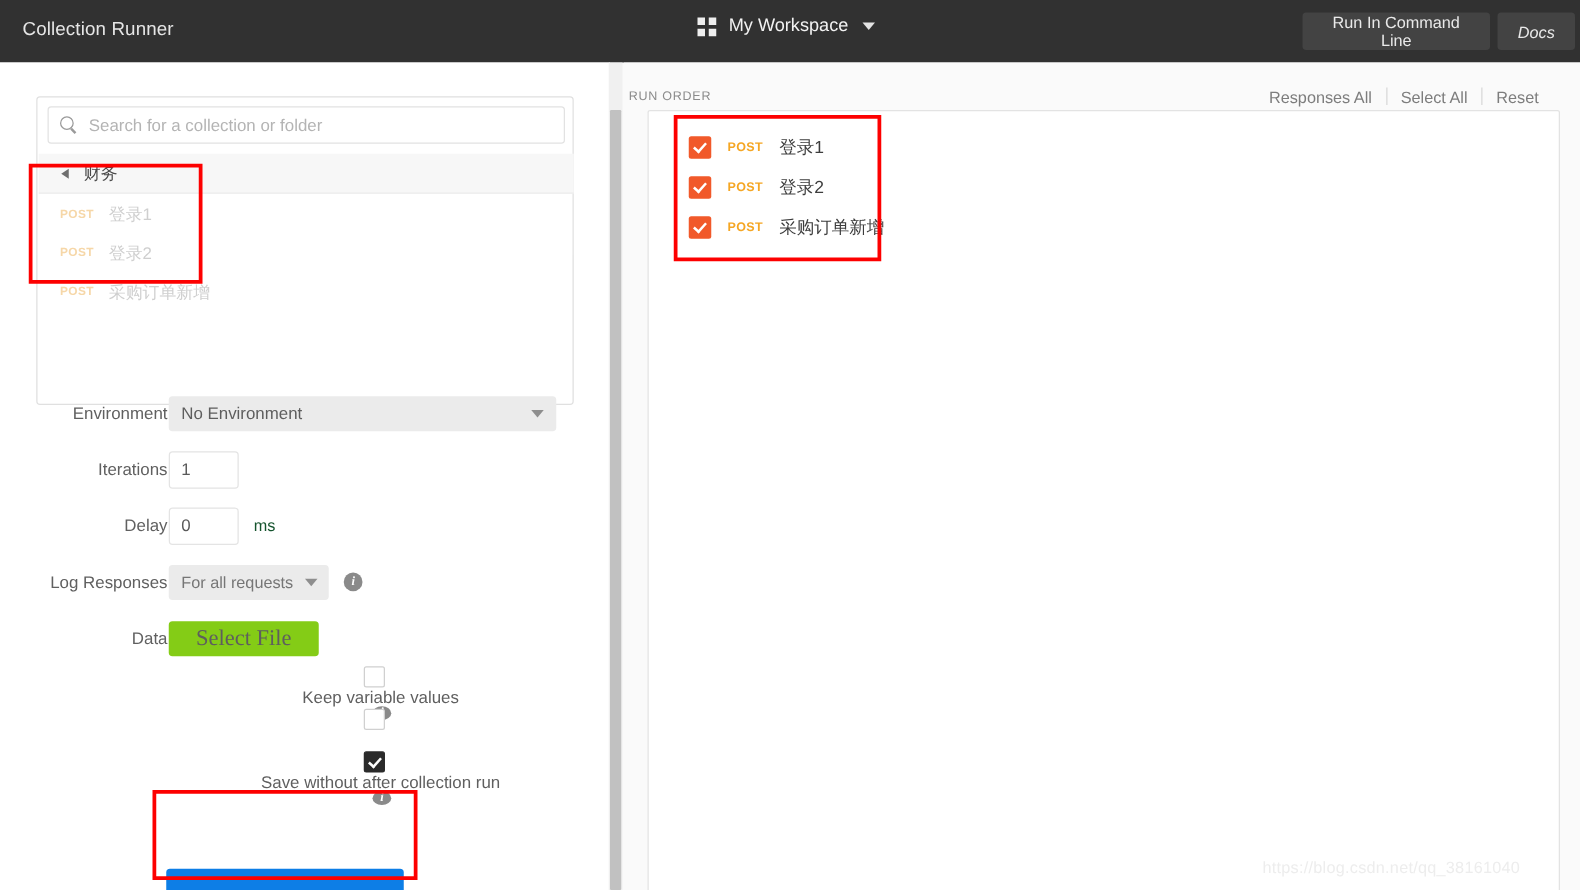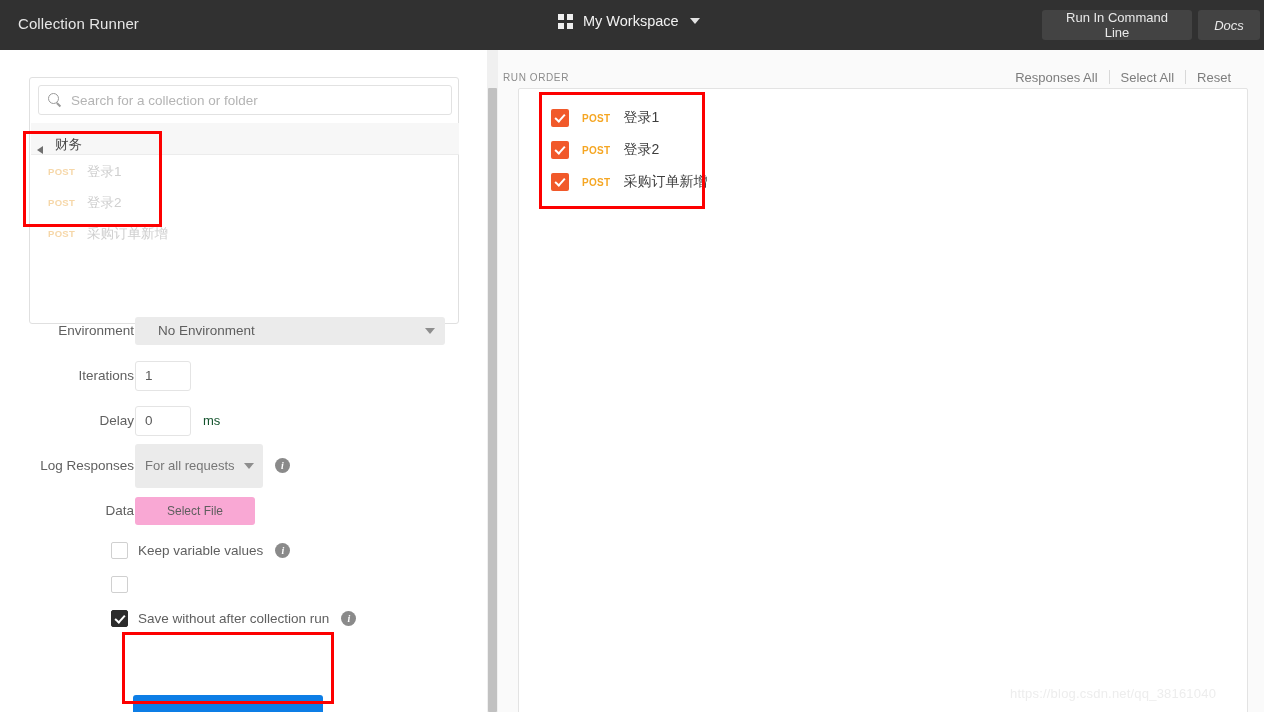--- a/index.html
+++ b/index.html
@@ -74,21 +74,21 @@
   }
   .search-input {
     border: none; outline: none; flex: 1; margin-left: 9px;
     font-family: "Liberation Sans", sans-serif; font-size: 13.5px; color: #555;
     background: transparent;
   }
   .search-input::placeholder { color: #b4b4b4; }
   .folder-row {
     position: absolute; left: 1px; top: 45px; width: 428px; height: 32px;
     background: #f7f7f7; border-bottom: 1px solid #ececec;
-    display: flex; align-items: flex-end; padding-left: 6px; gap: 12px;
+    display: flex; align-items: center; padding-left: 18px; gap: 12px;
     cursor: pointer;
   }
   .tri-left {
     width: 0; height: 0;
     border-top: 4.5px solid transparent; border-bottom: 4.5px solid transparent;
     border-right: 6px solid #6f6f6f;
   }
   .folder-name { font-size: 13.5px; color: #4a4a4a; }
   .req-list { position: absolute; left: 0; top: 78px; width: 428px; }
   .req-row {
@@ -103,54 +103,54 @@
 
   
   .form { position: absolute; left: 0; top: 258px; width: 488px; }
   .row { display: flex; align-items: center; height: 45px; }
   .row-label {
     width: 135px; text-align: right; padding-right: 1px;
     font-size: 13.5px; color: #606060;
   }
   .select-env {
     width: 310px; height: 28px; background: #ebebeb; border: none; border-radius: 3px;
-    display: flex; align-items: center; padding: 0 23px; cursor: pointer;
+    display: flex; align-items: center; padding: 0 10px; cursor: pointer;
     position: relative;
   }
   .select-env span { font-size: 13.5px; color: #5e5e5e; }
   .caret-down {
     position: absolute; right: 10px;
     width: 0; height: 0;
     border-left: 5px solid transparent; border-right: 5px solid transparent;
     border-top: 6px solid #8e8e8e;
   }
   .num-input {
     width: 56px; height: 30px; border: 1px solid #e4e4e4; border-radius: 3px;
     background: #fff; padding: 0 9px; font-size: 13.5px; color: #5a5a5a;
     font-family: "Liberation Sans", sans-serif; outline: none;
   }
   .unit { margin-left: 12px; font-size: 13px; color: #14532d; }
   .select-log {
-    width: 128px; height: 44px; background: #ebebeb; border: none; border-radius: 3px;
+    width: 128px; height: 28px; background: #ebebeb; border: none; border-radius: 3px;
     display: flex; align-items: center; padding: 0 10px; cursor: pointer; position: relative;
   }
   .select-log span { font-size: 13px; color: #767676; }
   .select-log .caret-down { border-top-color: #8e8e8e; right: 9px; }
   .info-icon {
     width: 15px; height: 15px; border-radius: 50%; background: #8a8a8a;
     color: #fff; font-size: 10px; font-style: italic; font-weight: bold;
     display: inline-flex; align-items: center; justify-content: center;
     margin-left: 12px; font-family: "Liberation Serif", serif;
   }
   .btn-select-file {
-    width: 120px; height: 28px; background: #f9a8d4; border: none; border-radius: 3px;
-    font-size: 12px; color: #5e5e5e; cursor: pointer;
-    font-family: Liberation Sans, sans-serif;
-  }
-  .check-row { display: flex; align-items: center; height: 34px; padding-left: 111px; }
+    width: 120px; height: 28px; background: #84cc16; border: none; border-radius: 3px;
+    font-size: 18px; color: #5e5e5e; cursor: pointer;
+    font-family: Liberation Serif, serif;
+  }
+  .check-row { display: flex; align-items: center; height: 34px; padding-left: 111px; flex-direction: column; }
   .cbox {
     width: 17px; height: 17px; border: 1px solid #d0d0d0; border-radius: 2px;
     background: #fff; flex: 0 0 auto;
   }
   .cbox.checked {
     background: #2b2b2b; border-color: #2b2b2b; position: relative;
   }
   .cbox.checked::after {
     content: ""; position: absolute; left: 5px; top: 2px;
     width: 4px; height: 8px; border: solid #fff; border-width: 0 2px 2px 0;

